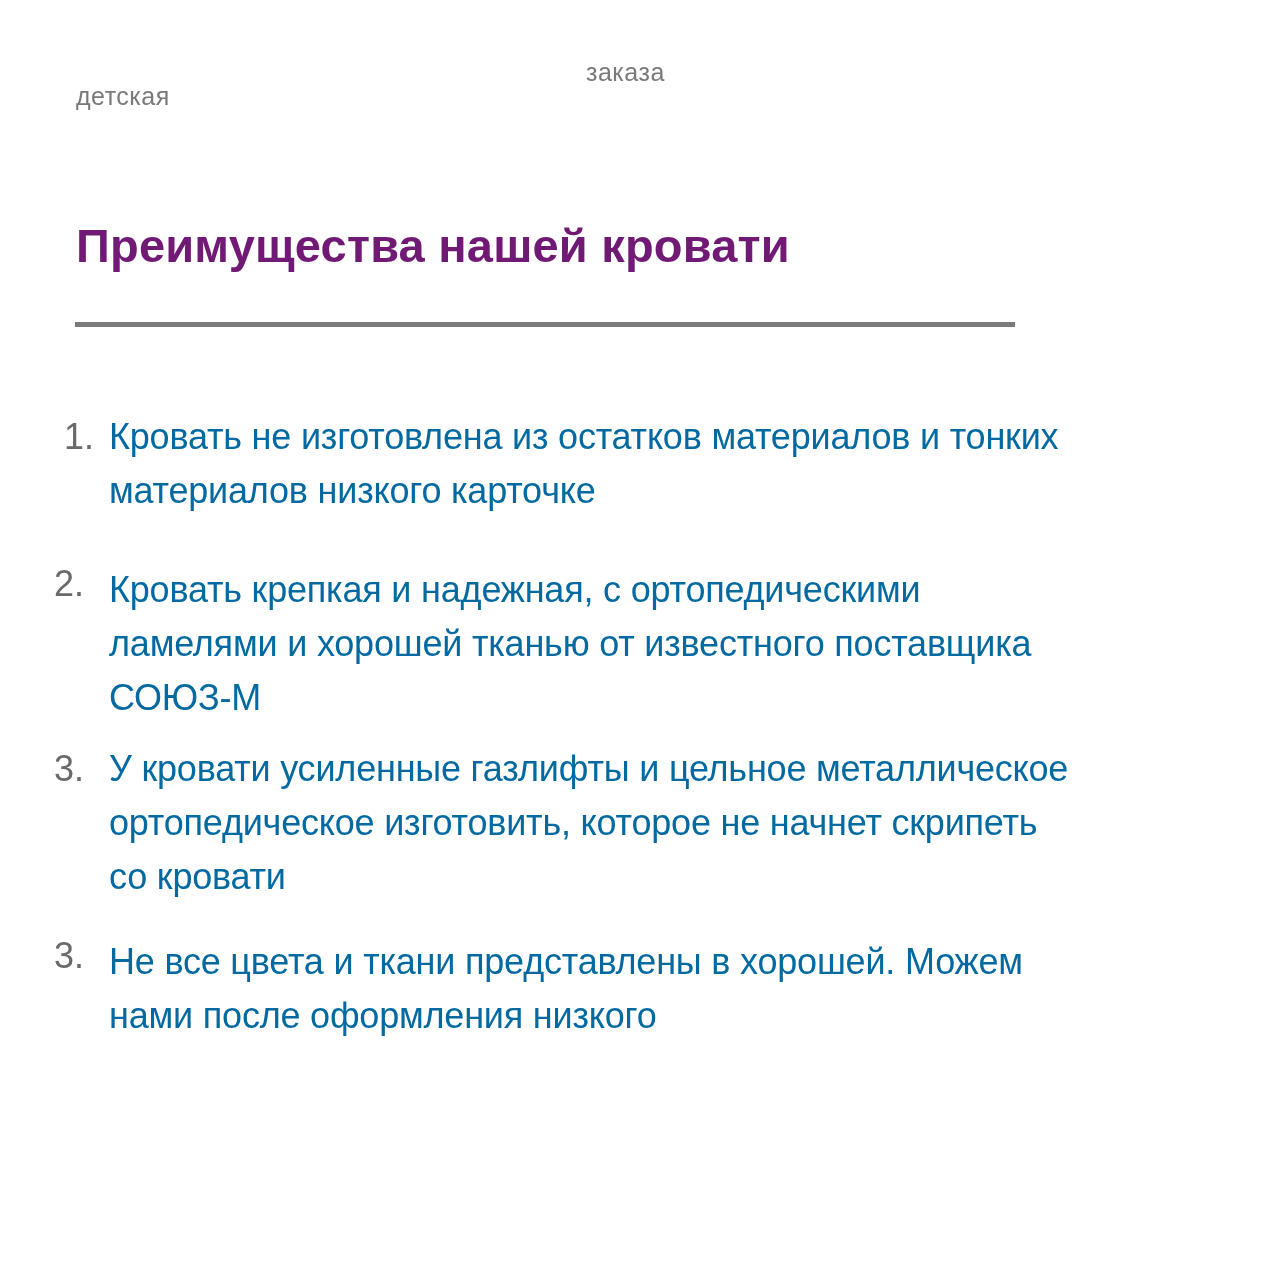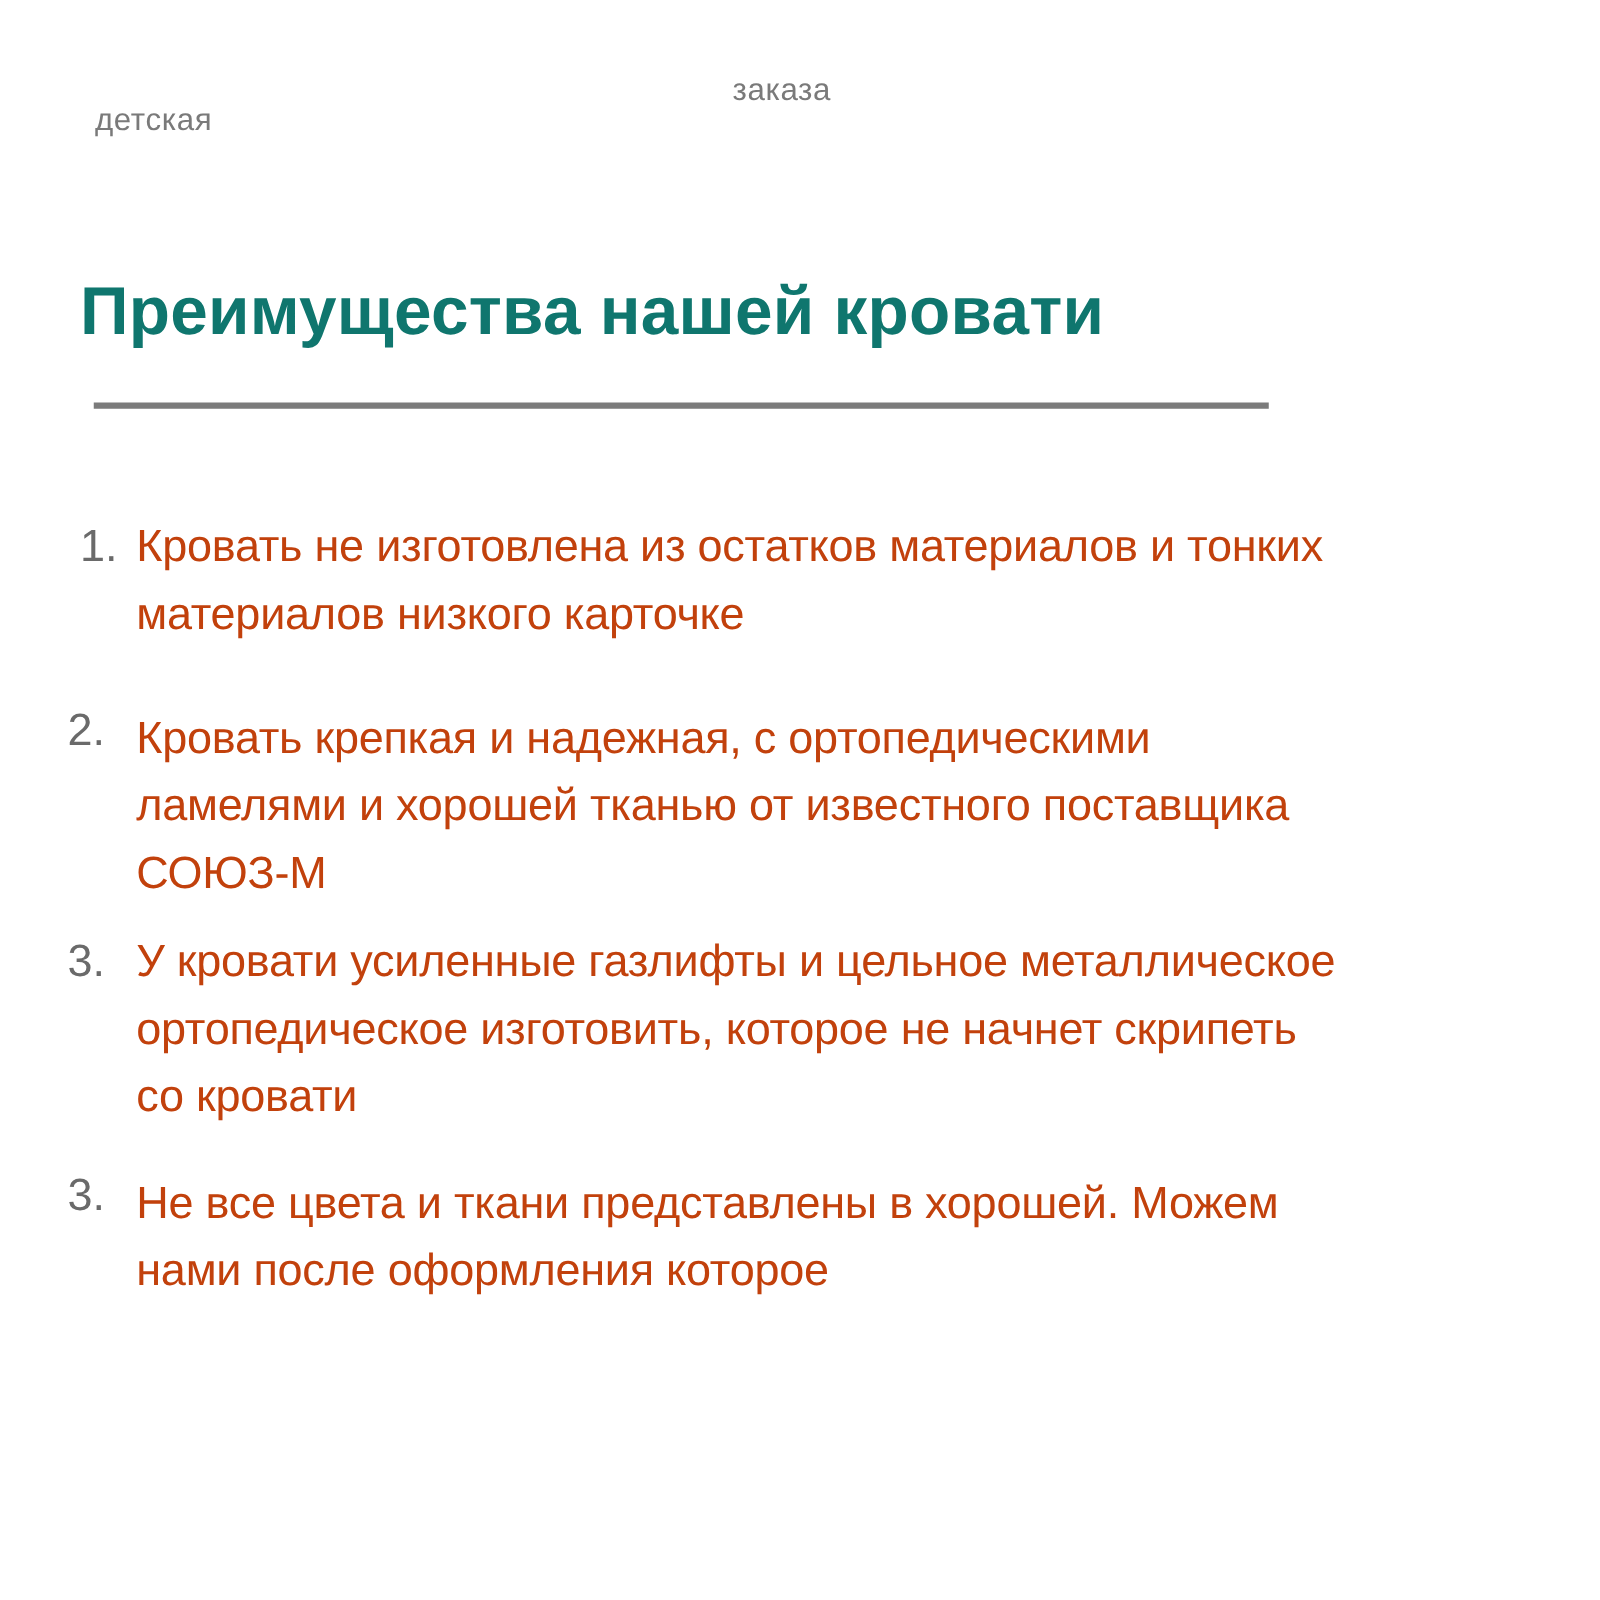--- a/index.html
+++ b/index.html
@@ -21,25 +21,25 @@
       font-size: 25px;
       color: #7a7a7a;
       letter-spacing: 0.5px;
       font-weight: 300;
     }
     #label-left { left: 76px; margin-top: 24px; }
     #label-right { left: 586px; }
 
     .title {
       position: absolute;
-      left: 64px;
+      left: 76px;
       top: 218px;
-      font-size: 54px;
+      font-size: 47px;
       font-weight: 700;
-      color: #0f766e;
+      color: #701a75;
       letter-spacing: 0.2px;
       white-space: nowrap;
     }
     .divider {
       position: absolute;
       left: 75px;
       top: 322px;
       width: 940px;
       height: 5px;
       background: #7b7b7b;
@@ -55,21 +55,21 @@
       font-size: 36px;
       color: #6a6a6a;
       line-height: 54px;
     }
     .item .text {
       position: absolute;
       left: 109px;
       width: 1130px;
       font-size: 36px;
       line-height: 54px;
-      color: #c2410c;
+      color: #0369a1;
       letter-spacing: -0.2px;
     }
     .item .text span { display: block; white-space: nowrap; }
 
     #item-1 { top: 410px; }
     #item-1 .num { left: 64px; }
     #item-2 { top: 563px; }
     #item-2 .num { left: 54px; top: -6px; }
     #item-3 { top: 742px; }
     #item-3 .num { left: 54px; }
@@ -108,15 +108,15 @@
     <span>У кровати усиленные газлифты и цельное металлическое</span>
     <span>ортопедическое изготовить, которое не начнет скрипеть</span>
     <span>со кровати</span>
   </div>
 </div>
 
 <div id="item-4" class="item">
   <div class="num">3.</div>
   <div class="text">
     <span>Не все цвета и ткани представлены в хорошей. Можем</span>
-    <span>нами после оформления которое</span>
+    <span>нами после оформления низкого</span>
   </div>
 </div>
 
 </body></html>

